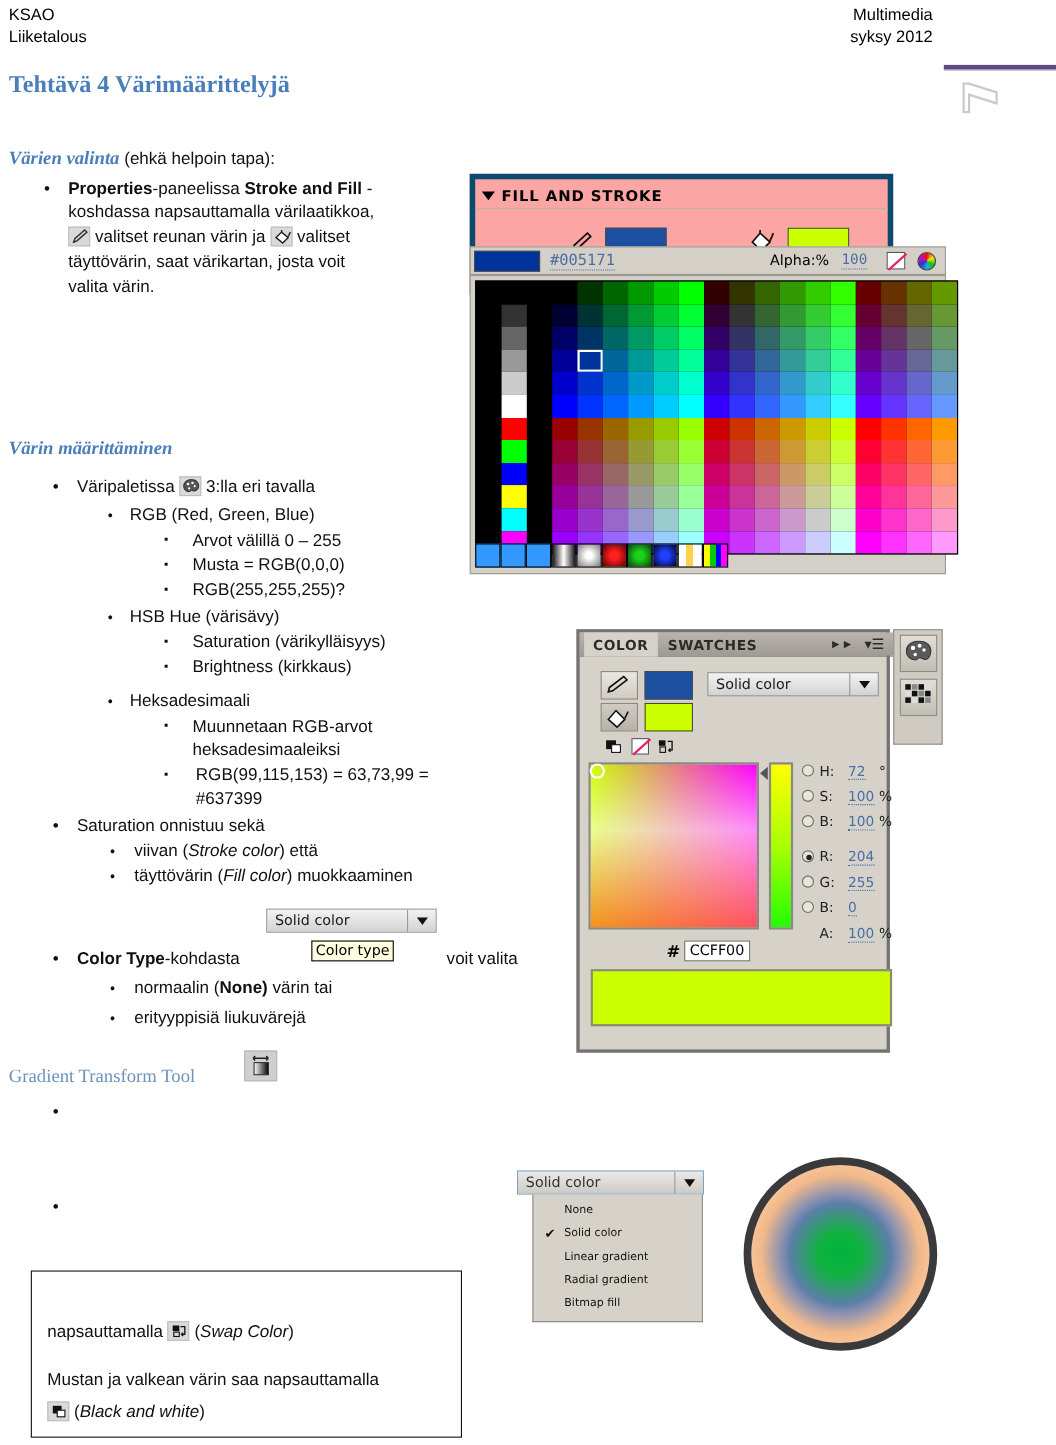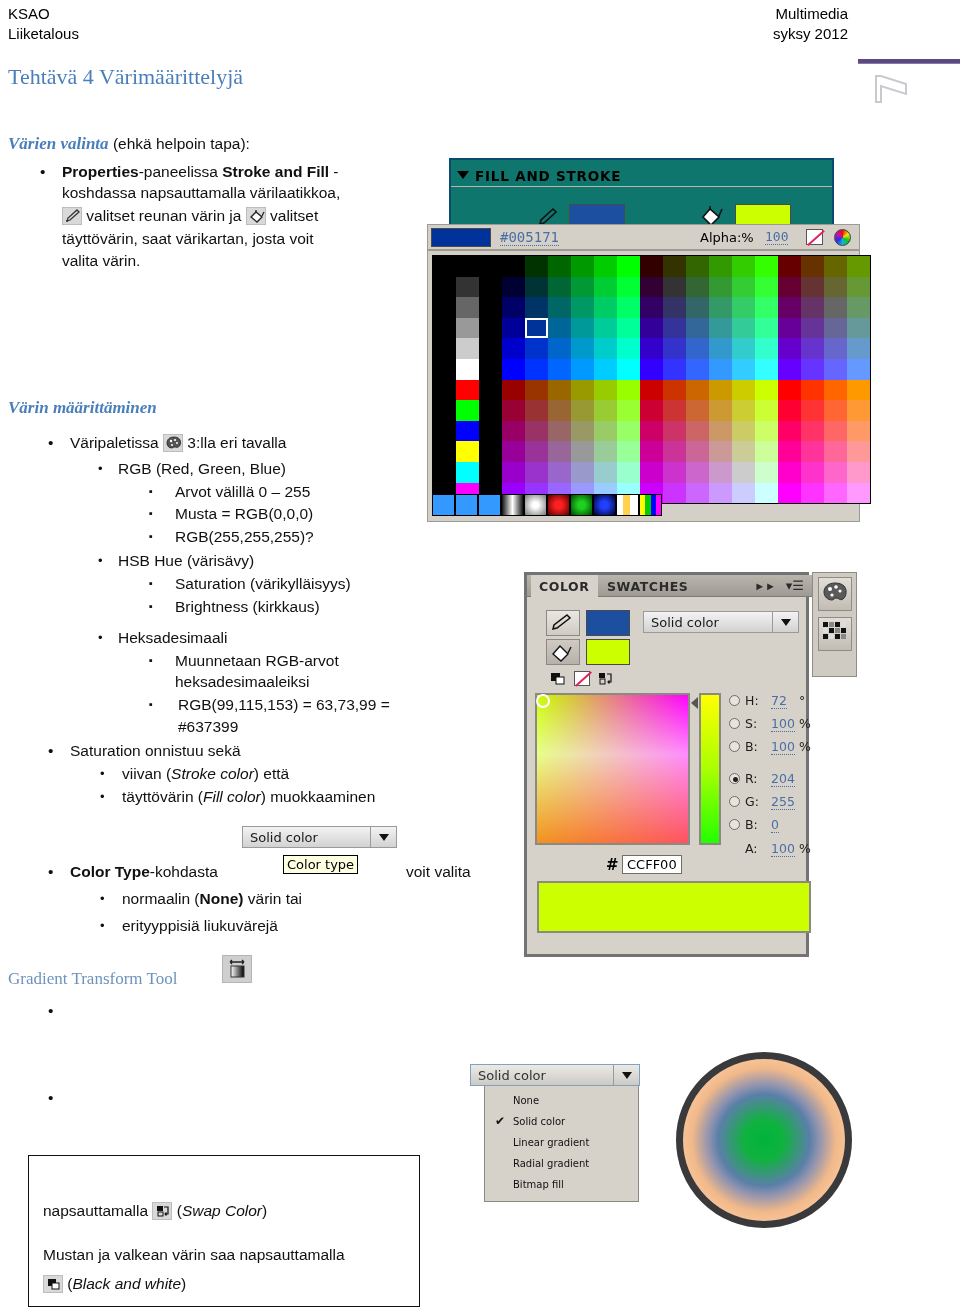--- a/index.html
+++ b/index.html
@@ -16,21 +16,21 @@
   .hdr-left { position:absolute; left:8px; top:4px; font-size:15px; line-height:20px; }
   .hdr-right { position:absolute; right:112px; top:4px; font-size:15px; line-height:20px; text-align:right; }
   .hdr-rule { position:absolute; left:858px; top:59px; width:102px; height:4px; background:#5b4a82; }
   .hdr-rule2 { position:absolute; left:858px; top:63px; width:102px; height:1px; background:#8a7aa8; }
   .hdr-flag { position:absolute; left:872px; top:74px; width:40px; height:30px; }
 
   
   .h-title {
     position:absolute; left:8px; top:64px;
     font-family:"Liberation Serif", serif;
-    font-size:22px; font-weight:normal; color:#4a7ebb;
+    font-size:22px; font-weight:bold; color:#4a7ebb;
   }
   .h-sec {
     position:absolute;
     font-family:"Liberation Serif", serif;
     font-size:17px; font-weight:bold; font-style:italic; color:#4a7ebb;
   }
   .h-sec.plain { font-style:normal; font-weight:normal; color:#6d93bd; }
 
   
   .tx { position:absolute; font-size:15.5px; line-height:21.5px; color:#101010; }
@@ -65,22 +65,22 @@
     font-size:13px; padding:0 3px; font-family:"DejaVu Sans", sans-serif;
     line-height:17px;
   }
 
   
   .note-box {
     position:absolute; border:1.5px solid #111; background:#fff;
   }
 
   
-  #fsPanel { position:absolute; left:449px; top:158px; width:385px; height:110px;
-             background:#0f766e; border:2px solid #0c4a6e; }
+  #fsPanel { position:absolute; left:427px; top:158px; width:385px; height:110px;
+             background:#fca5a5; border:5px solid #0c4a6e; }
   #fsTitle { position:absolute; left:24px; top:8px; font-size:13.5px; font-weight:bold;
              letter-spacing:.8px; font-family:"DejaVu Sans", sans-serif; }
   #fsTriangle { position:absolute; left:6px; top:11px; width:0;height:0;
              border-left:6px solid transparent;border-right:6px solid transparent;border-top:8px solid #000; }
   .sw-rect { position:absolute; border:1px solid #4a4a4a; }
   #fsBar { position:absolute; left:427px; top:224px; width:433px; height:26px;
            background:#d4d0c8; border:1px solid #9b9b93; }
   .hexlbl { position:absolute; font-size:14px; color:#4a6fa5;
             font-family:"DejaVu Sans Mono", monospace; border-bottom:1px dotted #4a6fa5; }
   .alphalbl { position:absolute; font-size:13px; font-family:"DejaVu Sans", sans-serif; }

